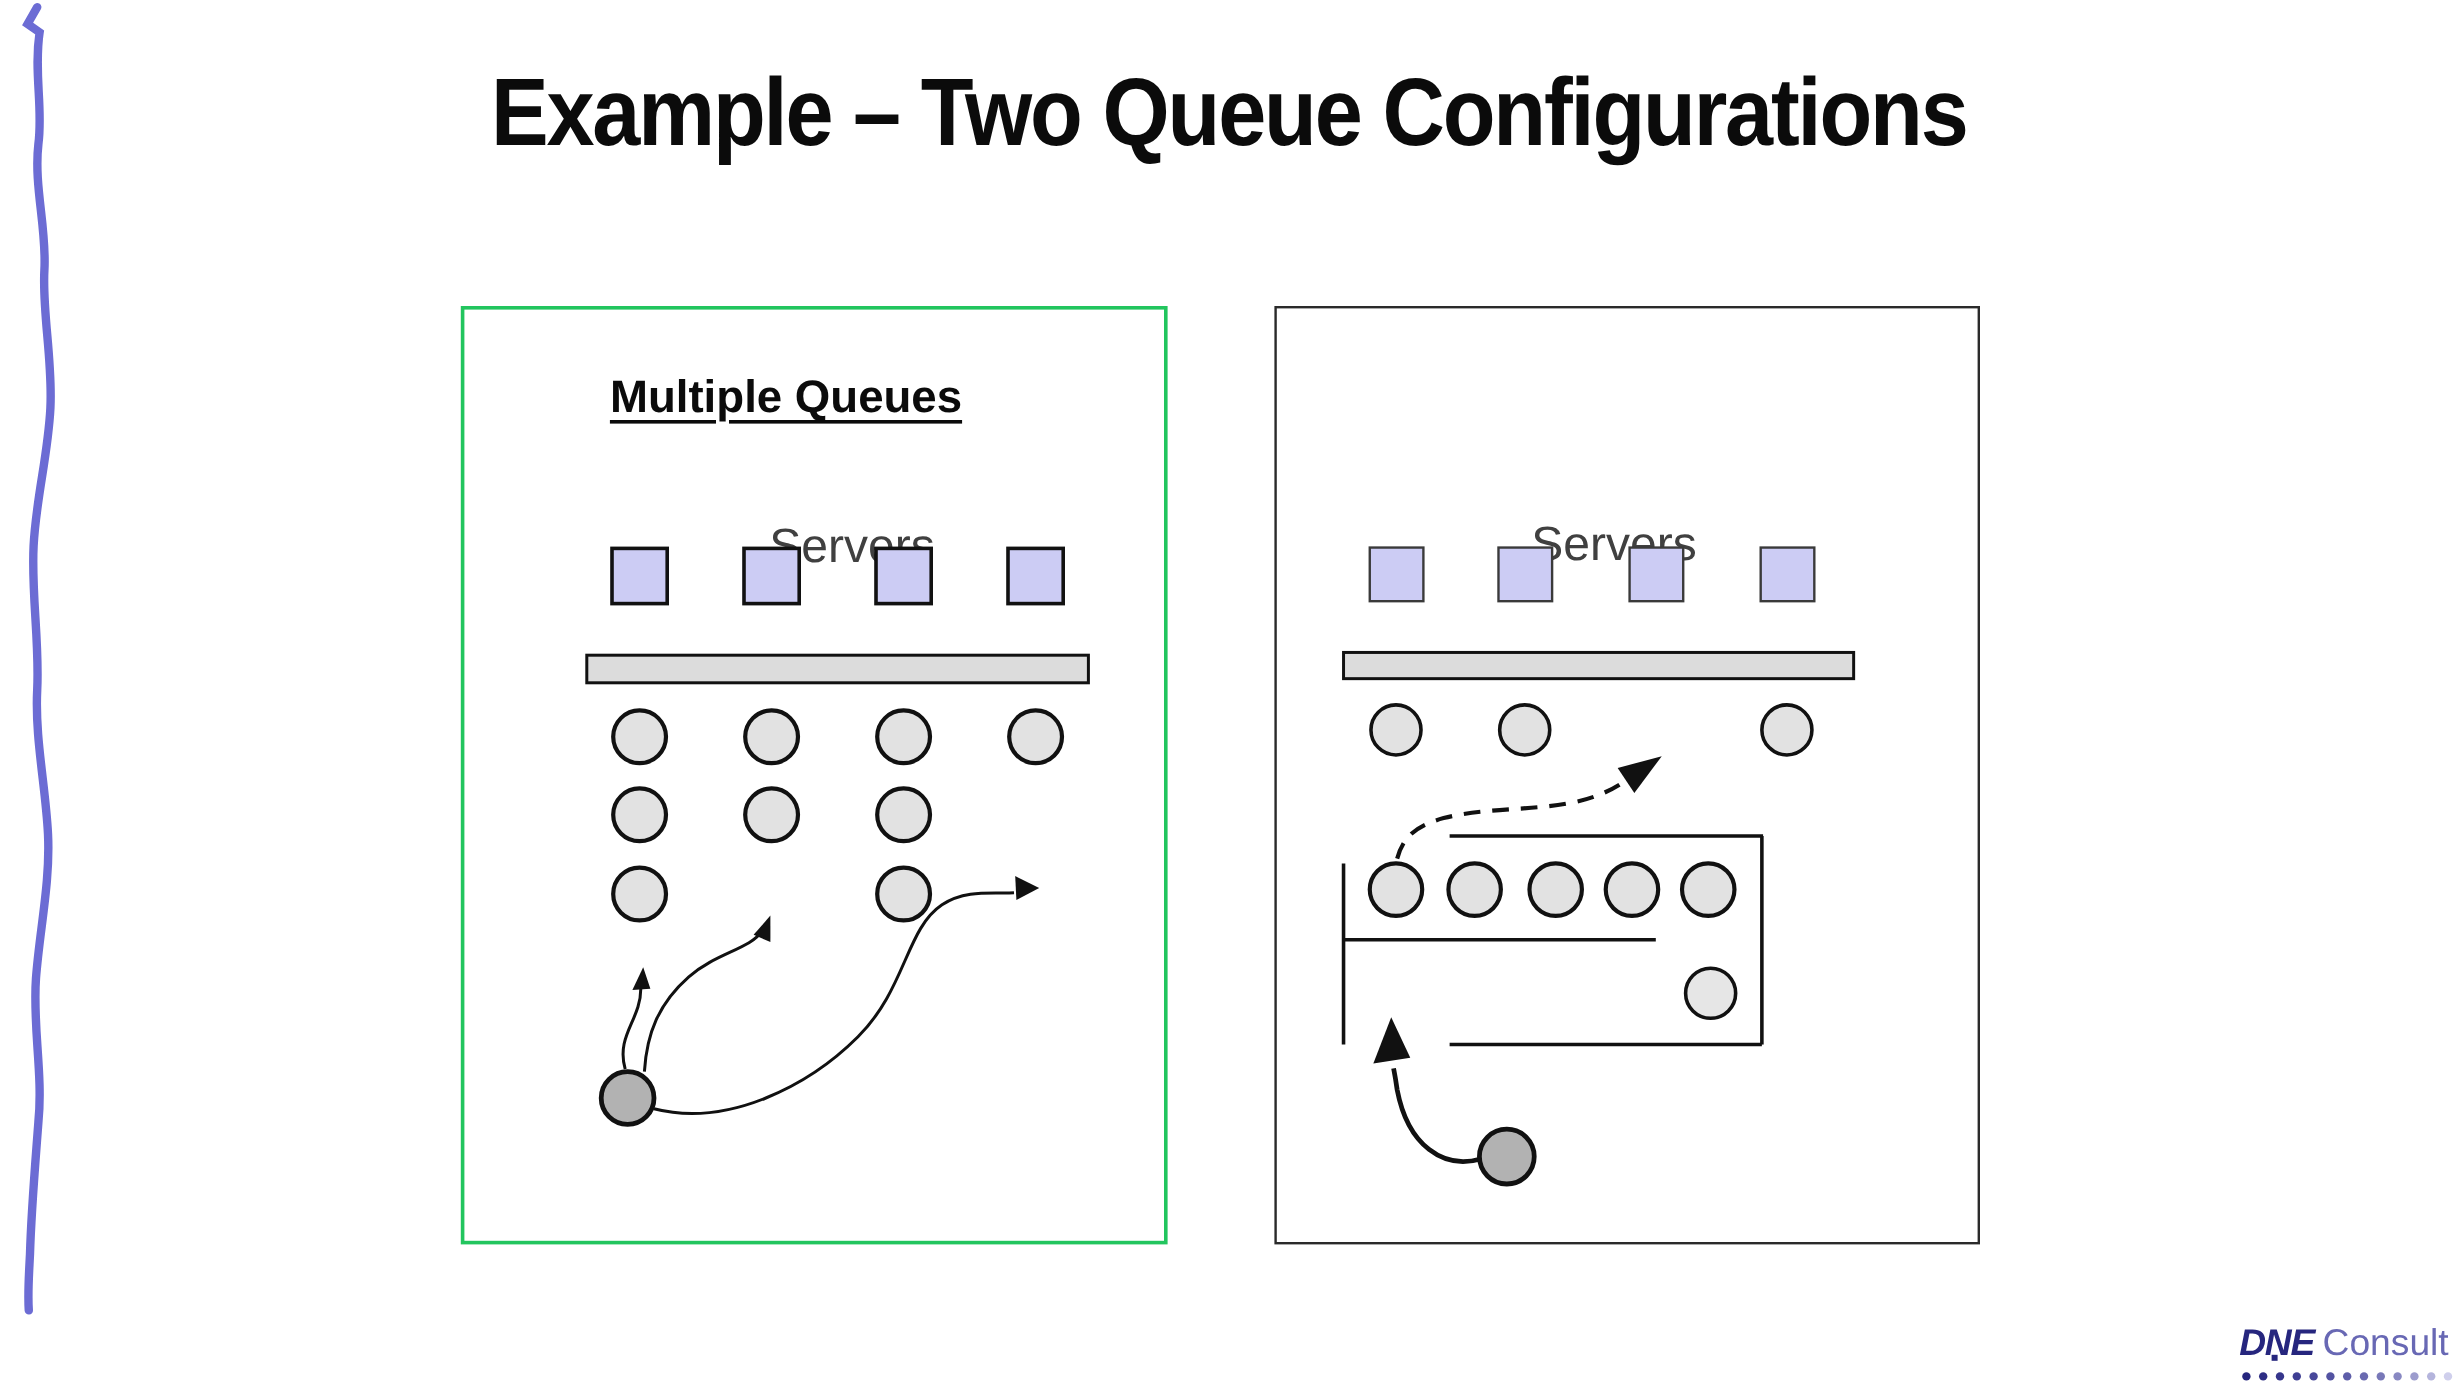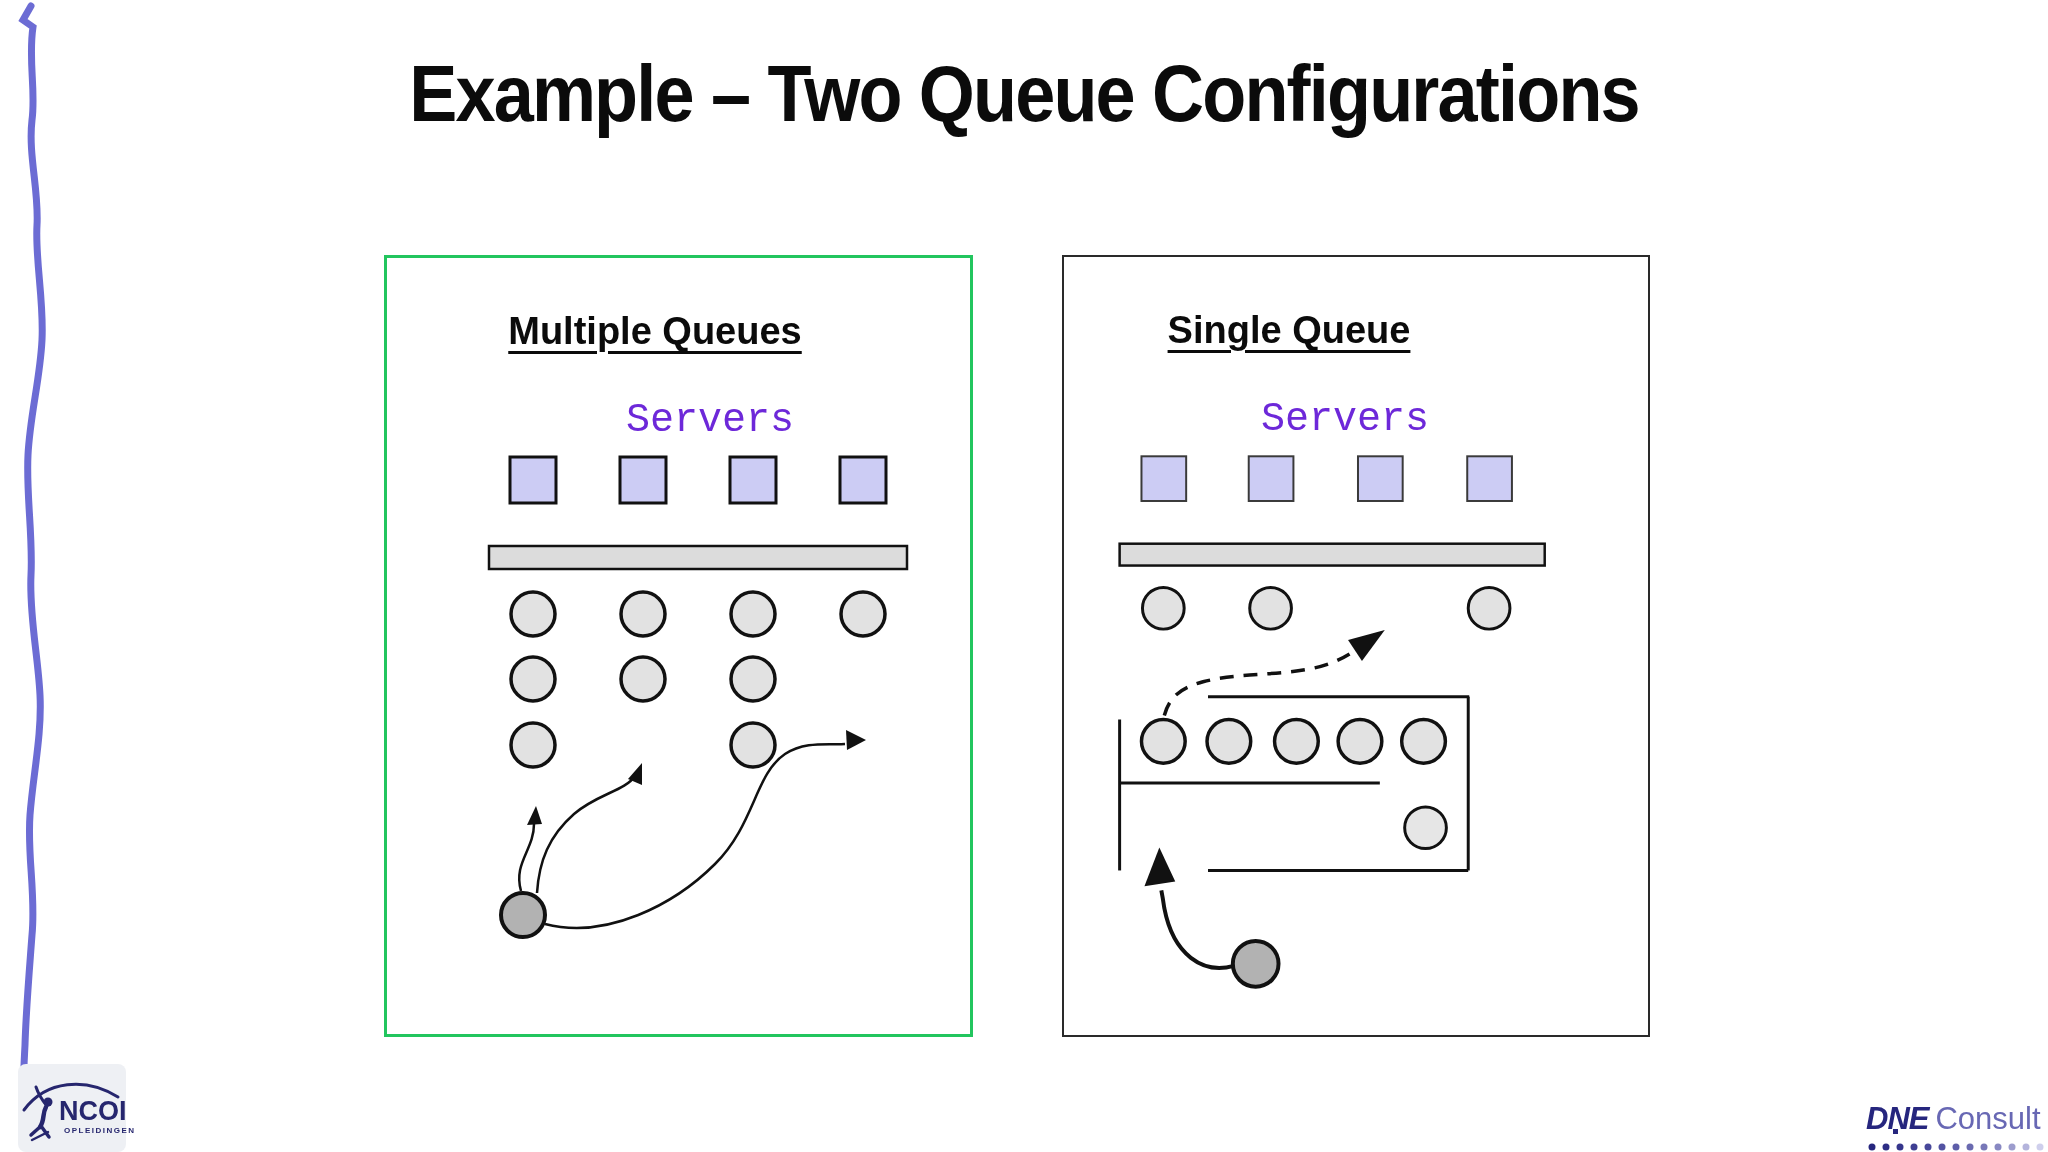--- a/index.html
+++ b/index.html
@@ -39,24 +39,25 @@
     text-decoration:underline;
     text-decoration-thickness:3px;
     text-underline-offset:7px;
     white-space:nowrap;
   }
   .panel.left .panel-title{left:268px;top:52px;}
   .panel.right .panel-title{left:225px;top:52px;}
   .servers-label{
     position:absolute;
     transform:translateX(-50%);
-    font-family:Liberation Mono, monospace;
+    font-family:Liberation Sans, sans-serif;
     font-size:40px;
-    color:#6d28d9;
+    color:#404040;
     white-space:nowrap;
+    margin-top:35px;
   }
   .panel.left .servers-label{left:323px;top:140px;}
   .panel.right .servers-label{left:281px;top:140px;}
   .diagram{position:absolute;left:0;top:0;width:100%;height:100%;}
   .squiggle{position:absolute;left:0;top:0;}
 
   
   .ncoi-logo{
     position:absolute;left:18px;top:1064px;
     width:108px;height:88px;
@@ -144,21 +145,20 @@
         <polygon points="255,505 241,521 255,527" fill="#111" stroke="none"></polygon>
         <path d="M158,666 C220,682 288,646 328,606 C368,566 368,516 398,496 C418,483 440,487 458,486"></path>
         <polygon points="479,482 459,472 460,492" fill="#111" stroke="none"></polygon>
       </g>
 
       <circle cx="136" cy="657" r="22" fill="#b2b2b2" stroke="#111" stroke-width="4"></circle>
     </svg>
   </div>
 
   <div class="panel right">
-    <div class="panel-title">Single Queue</div>
     <div class="servers-label">Servers</div>
 
     <svg class="diagram" viewBox="0 0 588 782">
 
       <g>
         <rect x="78" y="200" width="45" height="45" fill="#ccccf4" stroke="#3a3a3a" stroke-width="2"></rect>
         <rect x="186" y="200" width="45" height="45" fill="#ccccf4" stroke="#3a3a3a" stroke-width="2"></rect>
         <rect x="296" y="200" width="45" height="45" fill="#ccccf4" stroke="#3a3a3a" stroke-width="2"></rect>
         <rect x="406" y="200" width="45" height="45" fill="#ccccf4" stroke="#3a3a3a" stroke-width="2"></rect>
       </g>
@@ -195,33 +195,20 @@
       </g>
 
       <g>
         <path d="M171,713 C140,722 110,702 101,655 C100,648 99,642 98,637" fill="none" stroke="#111" stroke-width="4"></path>
         <polygon points="96,594 81,633 112,628" fill="#111"></polygon>
       </g>
       <circle cx="193" cy="711" r="23" fill="#b2b2b2" stroke="#111" stroke-width="4"></circle>
     </svg>
   </div>
 
-  <div class="ncoi-logo">
-    <svg class="ncoi-art" width="108" height="88" viewBox="0 0 108 88">
-      <path d="M6,46 C28,16 68,13 100,33" fill="none" stroke="#26266e" stroke-width="3" stroke-linecap="round"></path>
-      <circle cx="30" cy="38" r="4.5" fill="#26266e"></circle>
-      <path d="M28,43 C24,50 27,56 22,63" fill="none" stroke="#26266e" stroke-width="4.5" stroke-linecap="round"></path>
-      <path d="M29,42 C24,36 20,29 18,23" fill="none" stroke="#26266e" stroke-width="3" stroke-linecap="round"></path>
-      <path d="M23,62 L13,71" fill="none" stroke="#26266e" stroke-width="3.5" stroke-linecap="round"></path>
-      <path d="M23,62 L31,73" fill="none" stroke="#26266e" stroke-width="3.5" stroke-linecap="round"></path>
-      <path d="M14,76 L30,68" fill="none" stroke="#26266e" stroke-width="2.5" stroke-linecap="round"></path>
-    </svg>
-    <div class="ncoi-name">NCOI</div>
-    <div class="ncoi-subtitle">OPLEIDINGEN</div>
-  </div>
 
   <div class="dne-logo">
     <div class="dne-line">
       <span class="dne-brand">DNE</span><span class="dne-suffix">Consult</span>
     </div>
     <div class="dne-dot"></div>
     <svg class="dne-dots" width="182" height="10" viewBox="0 0 182 10">
       <circle cx="6" cy="5" r="3.5" fill="#26267e"></circle>
       <circle cx="20" cy="5" r="3.5" fill="#2e2e85"></circle>
       <circle cx="34" cy="5" r="3.5" fill="#36368c"></circle>

